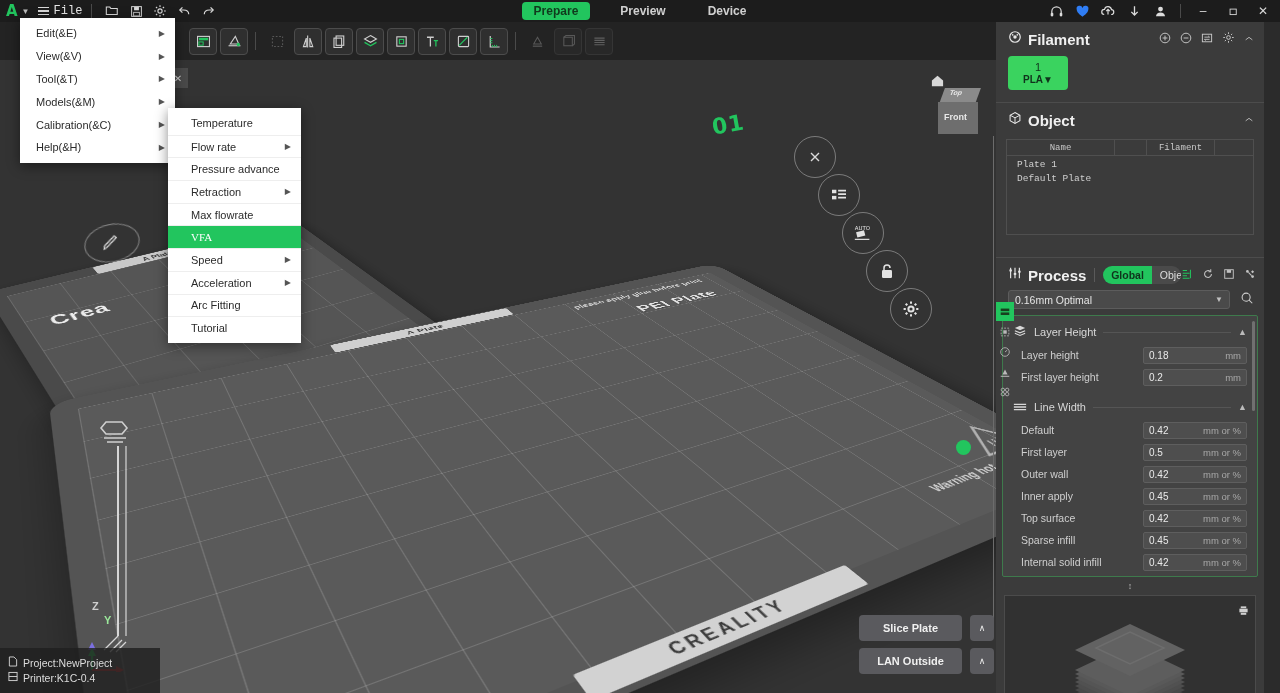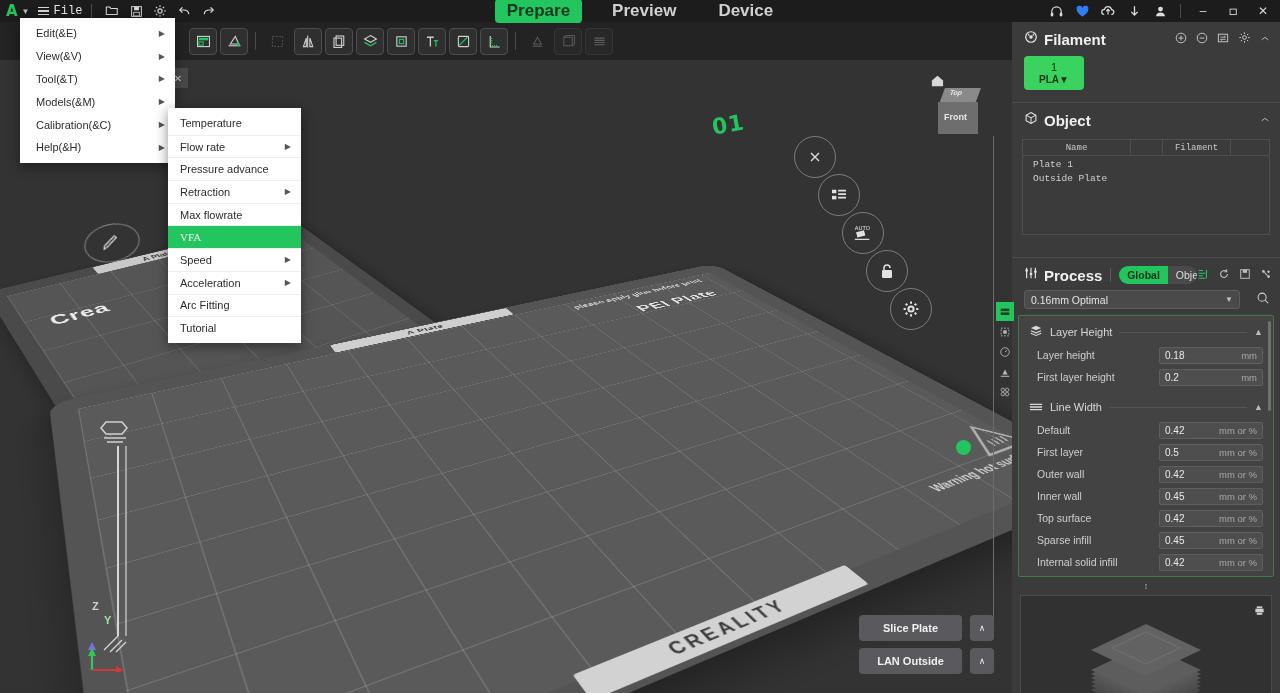--- a/index.html
+++ b/index.html
@@ -22,21 +22,21 @@
   .logo-a { color: #22c55e; font-weight: bold; font-size: 15px; line-height: 1; font-family: "DejaVu Sans", sans-serif; }
   .tb-caret { color: #bdbdbd; font-size: 8px; margin-left: 2px; margin-right: 6px; }
   .hamburger { display: inline-flex; flex-direction: column; justify-content: center; gap: 2px; width: 11px; margin-right: 3px; }
   .hamburger i { display: block; height: 1.5px; background: #d8d8d8; width: 100%; }
   .file-label { font-size: 12px; color: #e6e6e6; font-family: "Liberation Mono", monospace; }
   .tb-sep { width: 1px; height: 14px; background: #4a4a4a; margin: 0 7px; }
   .tb-ico { width: 22px; height: 22px; display: inline-flex; align-items: center; justify-content: center; }
   .tb-ico svg { display: block; }
 
   .tabs { position: absolute; left: 0; right: 0; top: 0; height: 22px; display: flex; align-items: center; justify-content: center; gap: 18px; pointer-events: none;}
-  .tab { font-size: 17px; font-weight: bold; color: #d0d0d0; padding: 2px 12px; border-radius: 4px; pointer-events: auto; }
+  .tab { font-size: 12px; font-weight: bold; color: #d0d0d0; padding: 2px 12px; border-radius: 4px; pointer-events: auto; }
   .tab.active { background: #22c55e; color: #103a1d; }
 
   .tb-right { position: absolute; right: 0; top: 0; height: 22px; display: flex; align-items: center; gap: 0px; padding-right: 2px; }
   .tb-right .tb-ico { width: 26px; }
   .winbtn { width: 30px; height: 22px; display: inline-flex; align-items: center; justify-content: center; color: #d8d8d8; font-size: 12px; }
 
   
   .toolbar {
     position: absolute; top: 22px; left: 0; width: 1012px; height: 38px;
     background: #232323; display: flex; align-items: center; padding-left: 158px; gap: 3px;
@@ -182,21 +182,21 @@
   }
   .act-arrow { width:24px; height:26px; background:#5a5a5e; border-radius:4px; display:flex; align-items:center; justify-content:center; color:#e8e8e8; font-size:9px; }
 
   
   .vtools { position:absolute; left:996px; top:302px; width:18px; z-index:40; }
   .vt { width:18px; height:19px; display:flex; align-items:center; justify-content:center; margin-bottom:1px; color:#b9b9b9; }
   .vt.active { background:#22c55e; color:#143d21; }
 
   
   .rpanel {
-    position:absolute; right:0; top:22px; width:268px; height:671px;
+    position:absolute; right:16px; top:22px; width:268px; height:671px;
     background:#3b3b3b; z-index: 35;
   }
   .sec-head { display:flex; align-items:center; padding:8px 10px 6px 12px; }
   .sec-title { font-size:15px; font-weight:bold; color:#f0f0f0; margin-left:6px; }
   .sec-icons { margin-left:auto; display:flex; align-items:center; gap:9px; color:#c8c8c8; }
   .filament-row { padding: 2px 12px 12px 12px; }
   .fil-chip {
     width:60px; height:34px; background:#3ad35f; border-radius:4px; color:#10331c;
     display:flex; flex-direction:column; align-items:center; justify-content:center; line-height:1.15;
   }
@@ -211,21 +211,21 @@
   .obj-row { font-family:"Liberation Mono", monospace; font-size:9.5px; color:#cfcfcf; padding:3px 0 0 10px; }
 
   .proc-head { display:flex; align-items:center; padding:8px 8px 6px 12px; border-top:1px solid #4c4c4c; }
   .proc-title { font-size:15px; font-weight:bold; color:#f0f0f0; margin-left:6px; }
   .vbar { width:1px; height:14px; background:#5a5a5a; margin:0 8px; }
   .seg { display:flex; border-radius:9px; overflow:hidden; }
   .seg div { font-size:10.5px; padding:3px 8px; color:#ddd; background:#4a4a4a;}
   .seg div.on { background:#22c55e; color:#10331c; font-weight:bold; }
   .proc-icons { margin-left:auto; display:flex; gap:9px; align-items:center; color:#c4c4c4;}
 
-  .preset-row { display:flex; align-items:center; gap:16px; padding:0 10px 6px 12px; }
+  .preset-row { display:flex; align-items:center; gap:10px; padding:0 10px 6px 12px; }
   .preset-sel {
     flex:1; height:19px; background:#4a4a4a; border:1px solid #5c5c5c; border-radius:3px;
     display:flex; align-items:center; padding:0 6px; font-size:10.5px; color:#e4e4e4;
   }
   .preset-sel .car { margin-left:auto; font-size:8px; color:#c0c0c0;}
 
   .settings {
     margin: 0 6px; height: 262px; overflow:hidden; position:relative;
     border:1px solid #3e7a4c; background:#434343; border-radius:2px;
   }
@@ -256,21 +256,21 @@
   .menu {
     position:absolute; background:#ffffff; z-index:80;
     box-shadow: 0 3px 12px rgba(0,0,0,.45);
   }
   .menu-main { left:20px; top:18px; width:155px; padding:4px 0 4px 0; }
   .menu-sub  { left:168px; top:108px; width:133px; padding:4px 0 4px 0; }
   .mi {
     display:flex; align-items:center; height:22.8px; padding:0 10px 0 16px;
     font-size:11px; color:#2b2b2b;
   }
-  .menu-sub .mi { padding-left:12px; height:22.7px; border-top:1px solid #eeeeee; }
+  .menu-sub .mi { padding-left:23px; height:22.7px; border-top:1px solid #eeeeee; }
   .menu-sub .mi:first-child { border-top:none; }
   .mi .arrow { margin-left:auto; font-size:8px; color:#555; }
   .mi.sel { background:#22c55e; color:#ffffff;font-family:Liberation Serif, serif; }
 
   .close-x {
     position:absolute; left:168px; top:68px; width:20px; height:20px;
     background:#4a4a4a; display:flex; align-items:center; justify-content:center;
     color:#d0d0d0; font-size:10px; z-index:40;
   }
   svg { shape-rendering: geometricPrecision; }
@@ -554,20 +554,39 @@
         <path d="M14 42l4 8h-8z" fill="#7b6fe0"></path>
         <path d="M14 70V56" stroke="#32c75c" stroke-width="2.2"></path>
         <path d="M14 48l4 8h-8z" fill="#32c75c"></path>
         <path d="M14 70h26" stroke="#cc3b3b" stroke-width="2"></path>
         <path d="M46 70l-8 4v-8z" fill="#cc3b3b"></path>
       </svg>
       <span class="axis-z">Z</span>
       <span class="axis-y">Y</span>
     </div>
 
+    <div class="statusbar">
+      <div>
+        <span>
+          <svg width="10" height="11" viewBox="0 0 11 12">
+              <path d="M1.5 1h5l3 3v7h-8z" fill="none" stroke="#d8d8d8" stroke-width="1"></path>
+            </svg>
+        </span>
+        <span>Project:NewProject</span>
+      </div>
+      <div>
+        <span>
+          <svg width="10" height="11" viewBox="0 0 11 12">
+              <rect x="1" y="1.5" width="9" height="9" fill="none" stroke="#d8d8d8" stroke-width="1"></rect>
+              <path d="M1 6h9" stroke="#d8d8d8" stroke-width="1"></path>
+            </svg>
+        </span>
+        <span>Printer:K1C-0.4</span>
+      </div>
+    </div>
 
     <div class="actions">
       <div class="act-row">
         <div class="act-btn">Slice Plate</div>
         <div class="act-arrow">∧</div>
       </div>
       <div class="act-row">
         <div class="act-btn">LAN Outside</div>
         <div class="act-arrow">∧</div>
       </div>
@@ -668,21 +687,21 @@
       </span>
     </div>
     <div class="obj-table">
       <div class="obj-head">
         <div class="oh1">Name</div>
         <div class="oh2"></div>
         <div class="oh3">Filament</div>
         <div class="oh4"></div>
       </div>
       <div class="obj-row">Plate 1</div>
-      <div class="obj-row">Outside Plate</div>
+      <div class="obj-row">Default Plate</div>
     </div>
 
     <div class="proc-head" style="margin-top:22px;">
       <span>
         <svg width="14" height="14" viewBox="0 0 16 16">
             <path d="M3 2v12M8 2v12M13 2v12" stroke="#e8e8e8" stroke-width="1.3"></path>
             <rect x="1.6" y="4" width="2.8" height="2.2" fill="#e8e8e8"></rect>
             <rect x="6.6" y="8" width="2.8" height="2.2" fill="#e8e8e8"></rect>
             <rect x="11.6" y="5.4" width="2.8" height="2.2" fill="#e8e8e8"></rect>
           </svg>
@@ -782,21 +801,21 @@
         </span>
       </div>
       <div class="field">
         <span class="lbl">Outer wall</span>
         <span class="inputbox">
           <span>0.42</span>
           <span class="unit">mm or %</span>
         </span>
       </div>
       <div class="field">
-        <span class="lbl">Inner wall</span>
+        <span class="lbl">Inner apply</span>
         <span class="inputbox">
           <span>0.45</span>
           <span class="unit">mm or %</span>
         </span>
       </div>
       <div class="field">
         <span class="lbl">Top surface</span>
         <span class="inputbox">
           <span>0.42</span>
           <span class="unit">mm or %</span>

